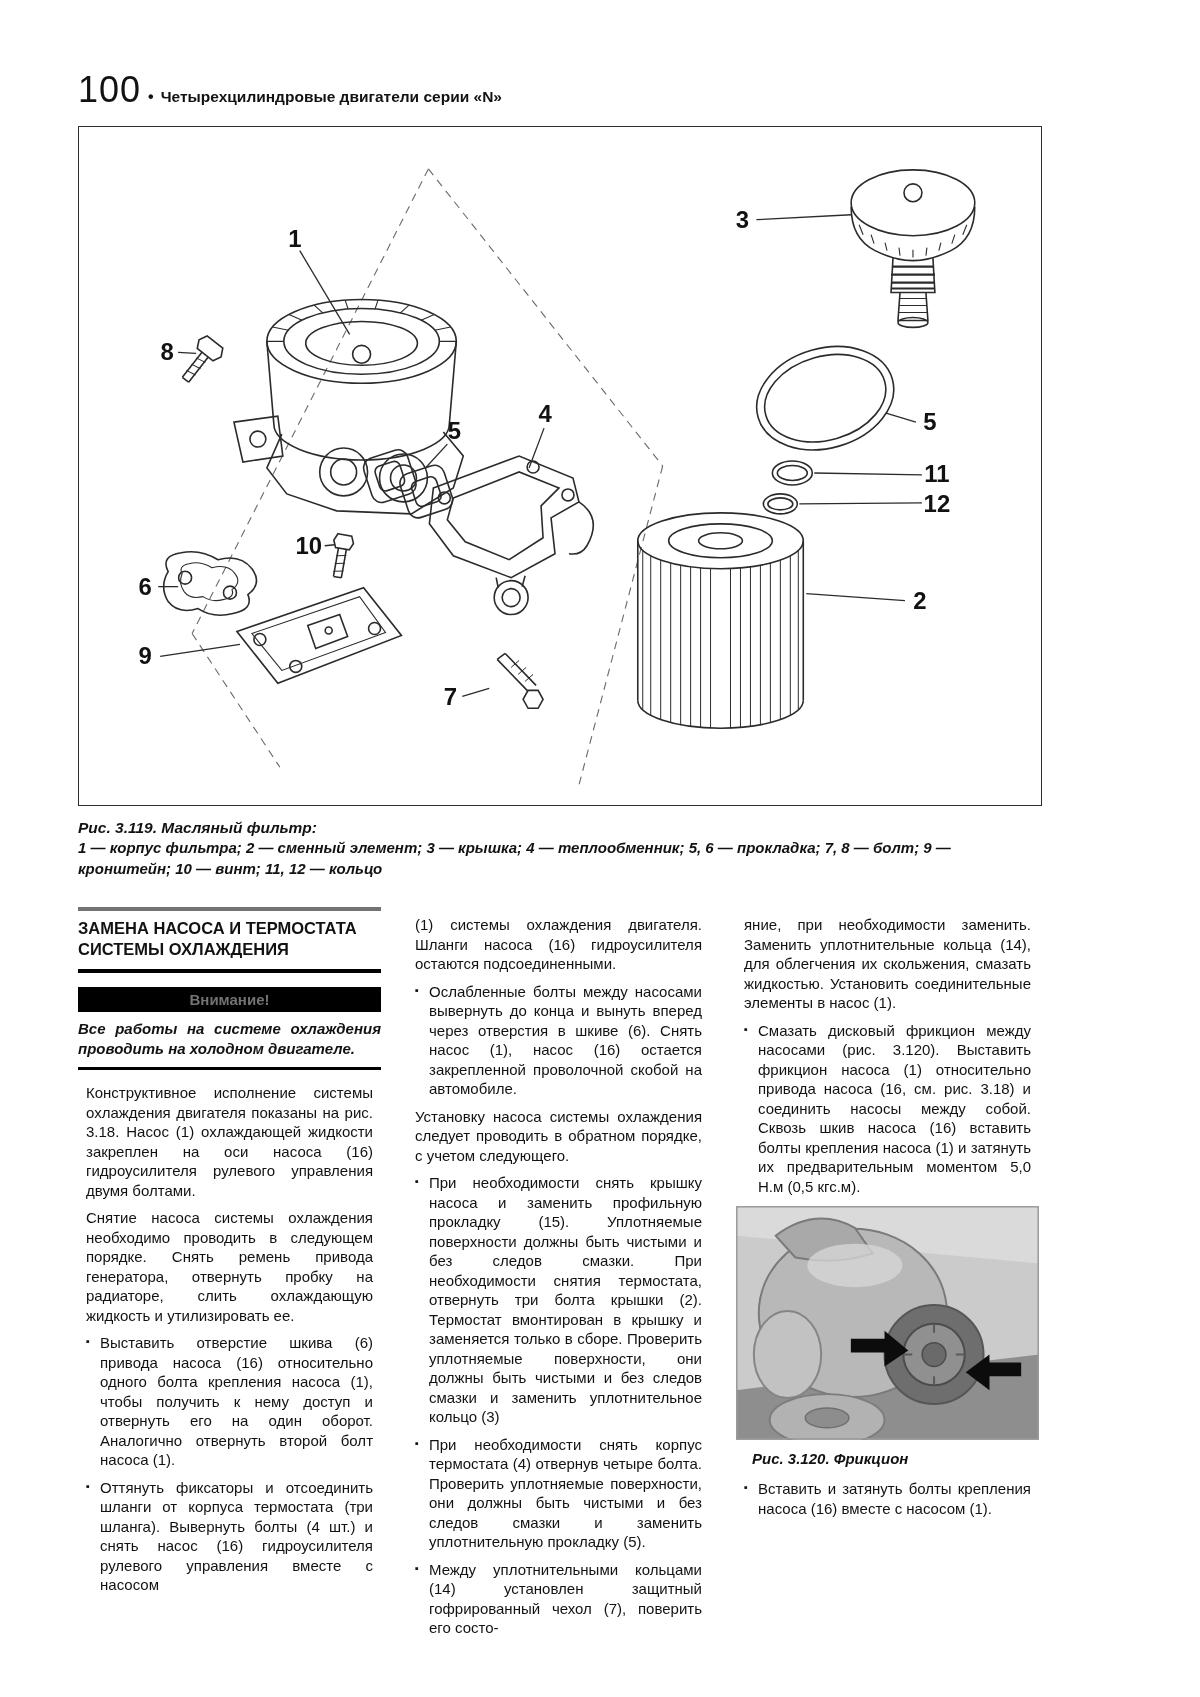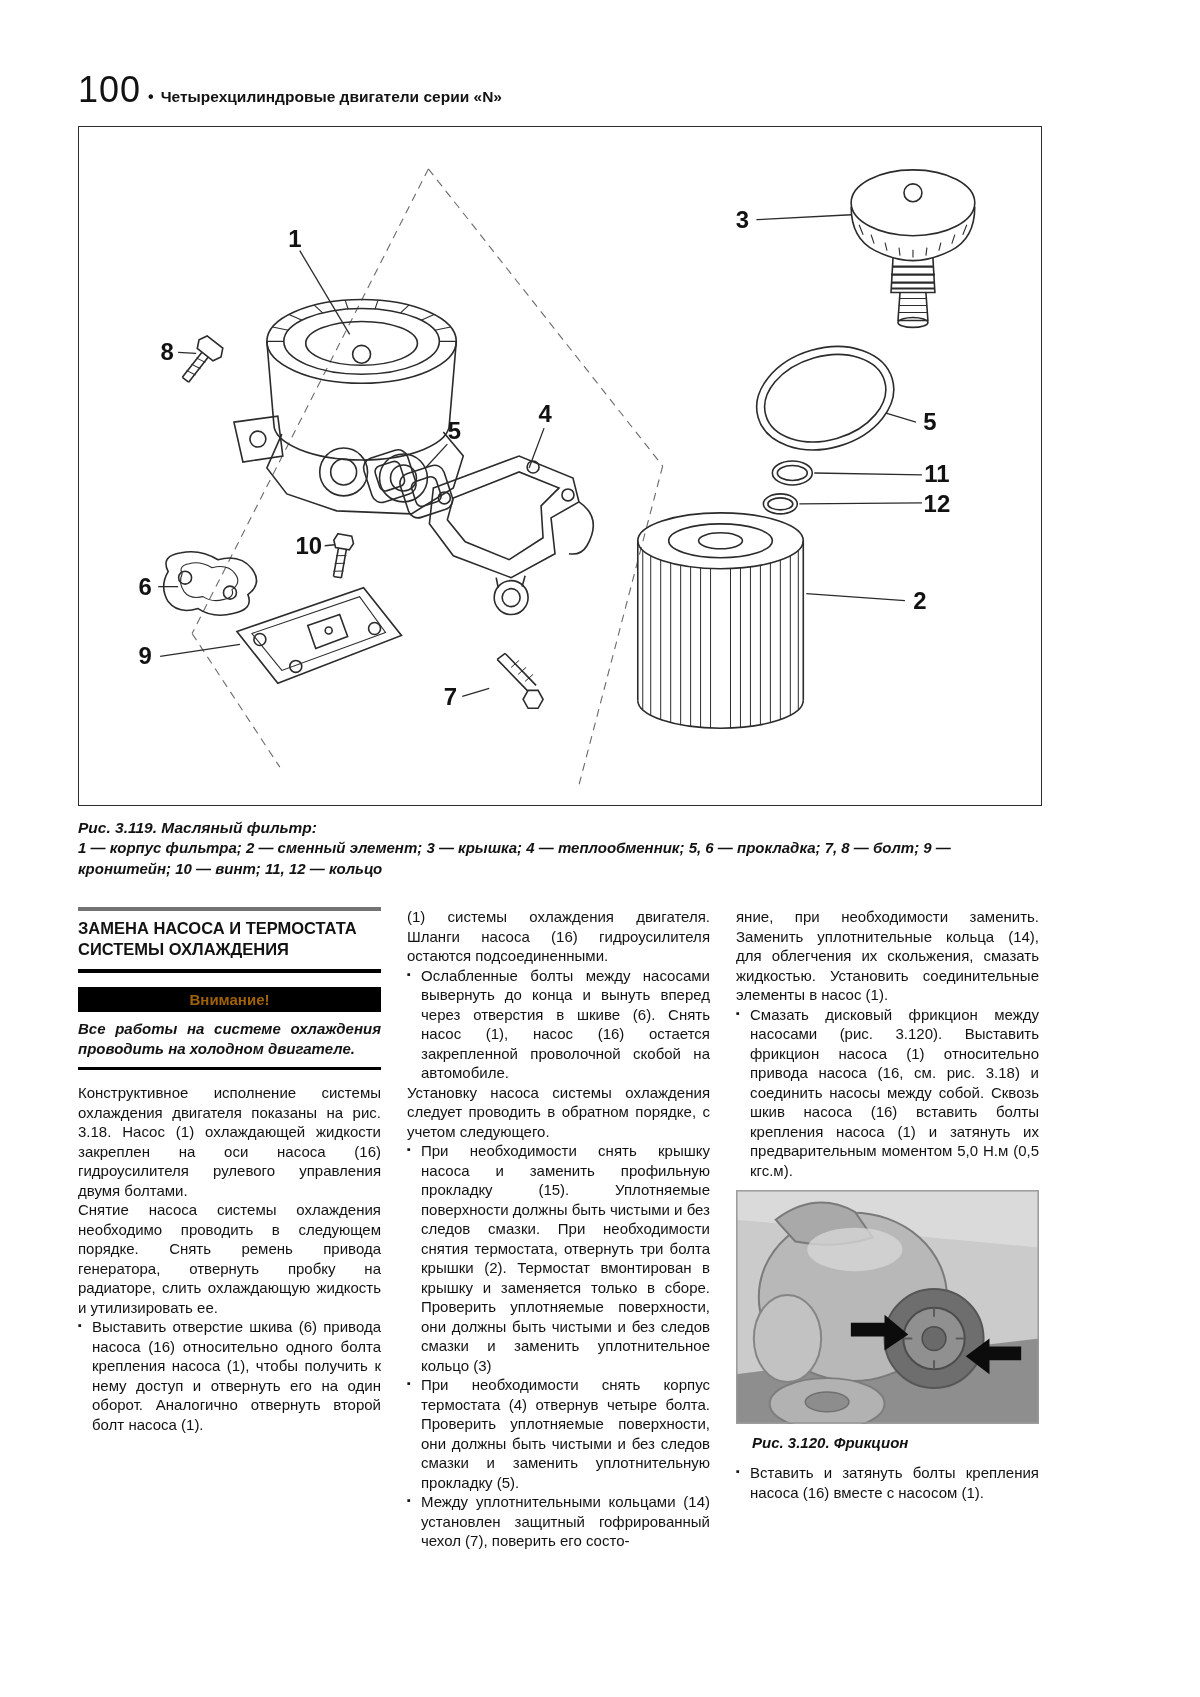--- a/index.html
+++ b/index.html
@@ -20,29 +20,29 @@
   .figure-box { margin-top: 18px; border: 1.6px solid #2e2e2e; height: 680px; background: #fff; }
   .figure-box svg { display: block; width: 100%; height: 100%; }
 
   .fig-caption { margin-top: 13px; }
   .fig-caption-title { font-size: 15.5px; font-weight: bold; font-style: italic; margin-bottom: 0; }
   .fig-caption-parts { font-size: 15px; font-weight: bold; font-style: italic; line-height: 1.4; }
 
   
   .columns { display: flex; gap: 26px; margin-top: 28px; }
   .col { width: 303px; font-size: 15px; line-height: 1.3; text-align: justify; }
-  .col p { margin: 0; }
+  .col p { margin: 8px; }
 
   .section-heading {
     font-size: 16.5px; font-weight: bold; line-height: 1.3; text-align: left;
     padding: 7px 0 8px; border-top: 4px solid #737373; border-bottom: 4px solid #000;
   }
   .warning { margin-top: 14px; border-bottom: 3.5px solid #000; padding-bottom: 9px; }
   .warning-bar {
-    background: #000; color: #a16207; font-weight: bold; font-size: 15px;
+    background: #000; color: #737373; font-weight: bold; font-size: 15px;
     text-align: center; padding: 3px 0; margin-bottom: 7px;
   }
   .warning-text { font-weight: bold; font-style: italic; }
 
   .body-text { margin-top: 13px; }
   .li { position: relative; padding-left: 14px; }
   .li::before { content: "▪"; position: absolute; left: 0; top: 1px; font-size: 11px; }
 
   .photo { margin-top: 10px; }
   .photo svg { display: block; width: 100%; height: auto; }
@@ -225,20 +225,21 @@
     <div class="col">
       <div class="section-heading">ЗАМЕНА НАСОСА И ТЕРМОСТАТА СИСТЕМЫ ОХЛАЖДЕНИЯ</div>
       <div class="warning">
         <div class="warning-bar">Внимание!</div>
         <div class="warning-text">Все работы на системе охлаждения проводить на холодном двигателе.</div>
       </div>
       <div class="body-text">
         <p>Конструктивное исполнение системы охлаждения двигателя показаны на рис. 3.18. Насос (1) охлаждающей жидкости закреплен на оси насоса (16) гидроусилителя рулевого управления двумя болтами.</p>
         <p>Снятие насоса системы охлаждения необходимо проводить в следующем порядке. Снять ремень привода генератора, отвернуть пробку на радиаторе, слить охлаждающую жидкость и утилизировать ее.</p>
         <p class="li">Выставить отверстие шкива (6) привода насоса (16) относительно одного болта крепления насоса (1), чтобы получить к нему доступ и отвернуть его на один оборот. Аналогично отвернуть второй болт насоса (1).</p>
+        <p class="li">Оттянуть фиксаторы и отсоединить шланги от корпуса термостата (три шланга). Вывернуть болты (4 шт.) и снять насос (16) гидроусилителя рулевого управления вместе с насосом</p>
       </div>
     </div>
 
     <div class="col">
       <p>(1) системы охлаждения двигателя. Шланги насоса (16) гидроусилителя остаются подсоединенными.</p>
       <p class="li">Ослабленные болты между насосами вывернуть до конца и вынуть вперед через отверстия в шкиве (6). Снять насос (1), насос (16) остается закрепленной проволочной скобой на автомобиле.</p>
       <p>Установку насоса системы охлаждения следует проводить в обратном порядке, с учетом следующего.</p>
       <p class="li">При необходимости снять крышку насоса и заменить профильную прокладку (15). Уплотняемые поверхности должны быть чистыми и без следов смазки. При необходимости снятия термостата, отвернуть три болта крышки (2). Термостат вмонтирован в крышку и заменяется только в сборе. Проверить уплотняемые поверхности, они должны быть чистыми и без следов смазки и заменить уплотнительное кольцо (3)</p>
       <p class="li">При необходимости снять корпус термостата (4) отвернув четыре болта. Проверить уплотняемые поверхности, они должны быть чистыми и без следов смазки и заменить уплотнительную прокладку (5).</p>
       <p class="li">Между уплотнительными кольцами (14) установлен защитный гофрированный чехол (7), поверить его состо-</p>

